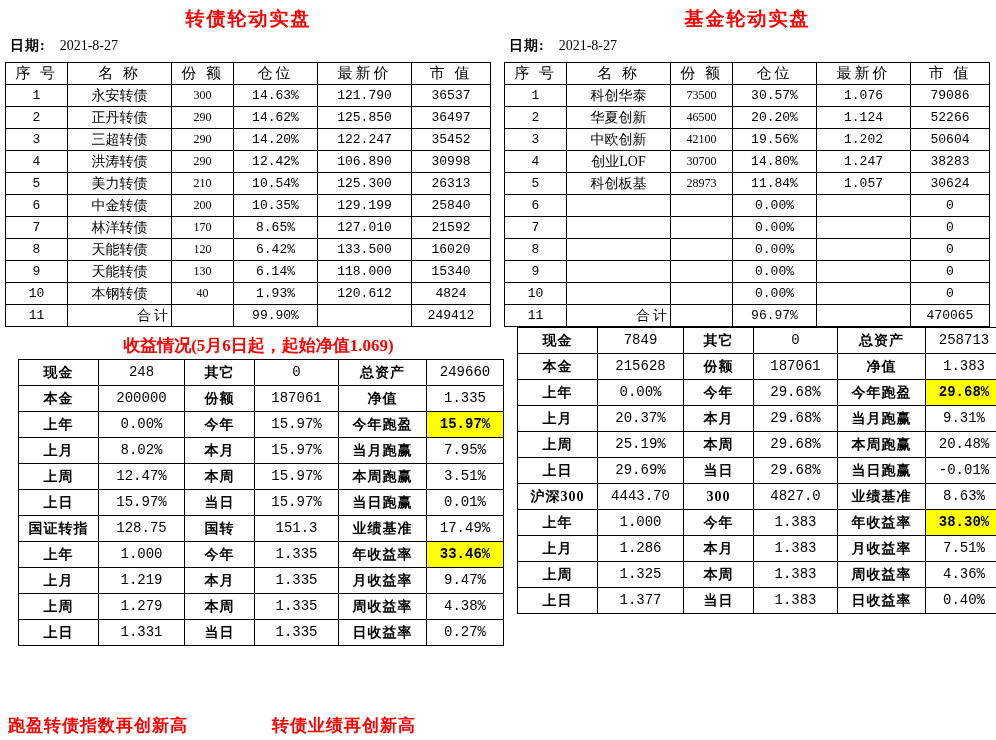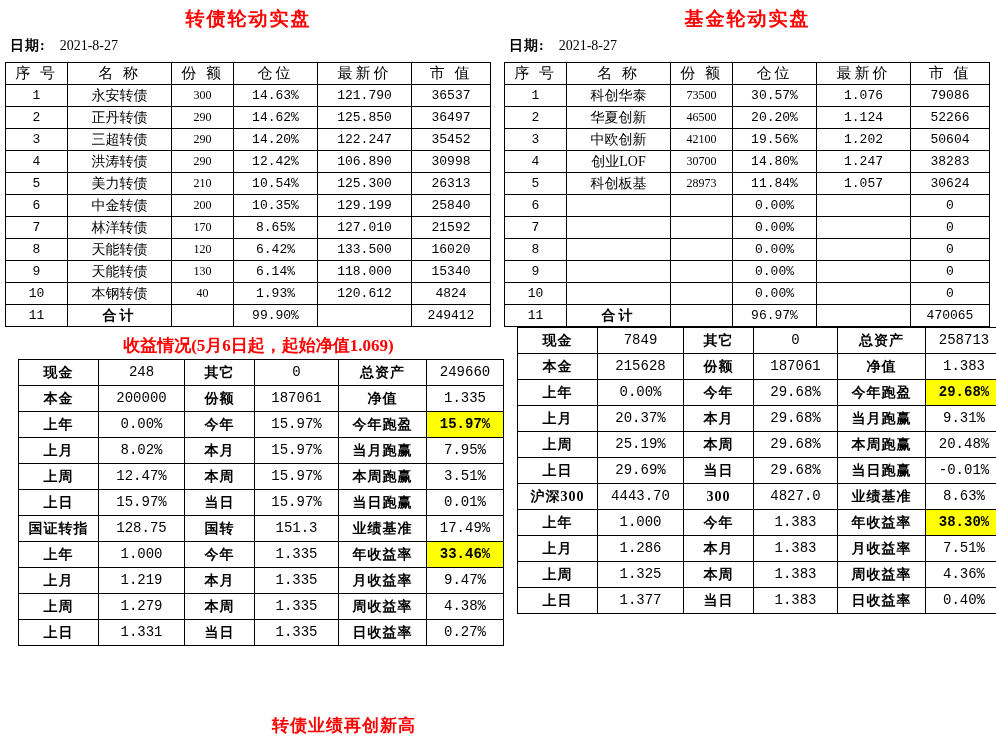--- a/index.html
+++ b/index.html
@@ -41,21 +41,21 @@
     text-align:center;
     padding:0;
     line-height:21px;
     overflow:hidden;
     white-space:nowrap;
   }
   .holdings th{font-weight:normal;letter-spacing:3px;font-size:15px;}
   .holdings td.name{letter-spacing:0px;}
   .holdings td.small{font-size:12px;}
   .holdings td.num{font-family:"Liberation Mono", monospace;font-size:13px;}
-  .holdings td.total{font-weight:bold;letter-spacing:3px;}
+  .holdings td.total{font-weight:normal;letter-spacing:3px;text-align:right;}
   .subtitle{
     text-align:center;
     color:#ff0000;
     font-weight:bold;
     font-size:17px;
     height:26px;
     line-height:26px;
     margin-top:6px;
     padding-left:20px;
   }
@@ -525,16 +525,17 @@
             <td class="lab">当日</td>
             <td class="mono">1.383</td>
             <td class="lab">日收益率</td>
             <td class="mono">0.40%</td>
           </tr>
         </tbody>
     </table>
   </div>
 
   <div class="footer">
+    <span class="f1">跑盈转债指数再创新高</span>
     <span class="f2">转债业绩再创新高</span>
   </div>
 
 </div>
 
 </body></html>

